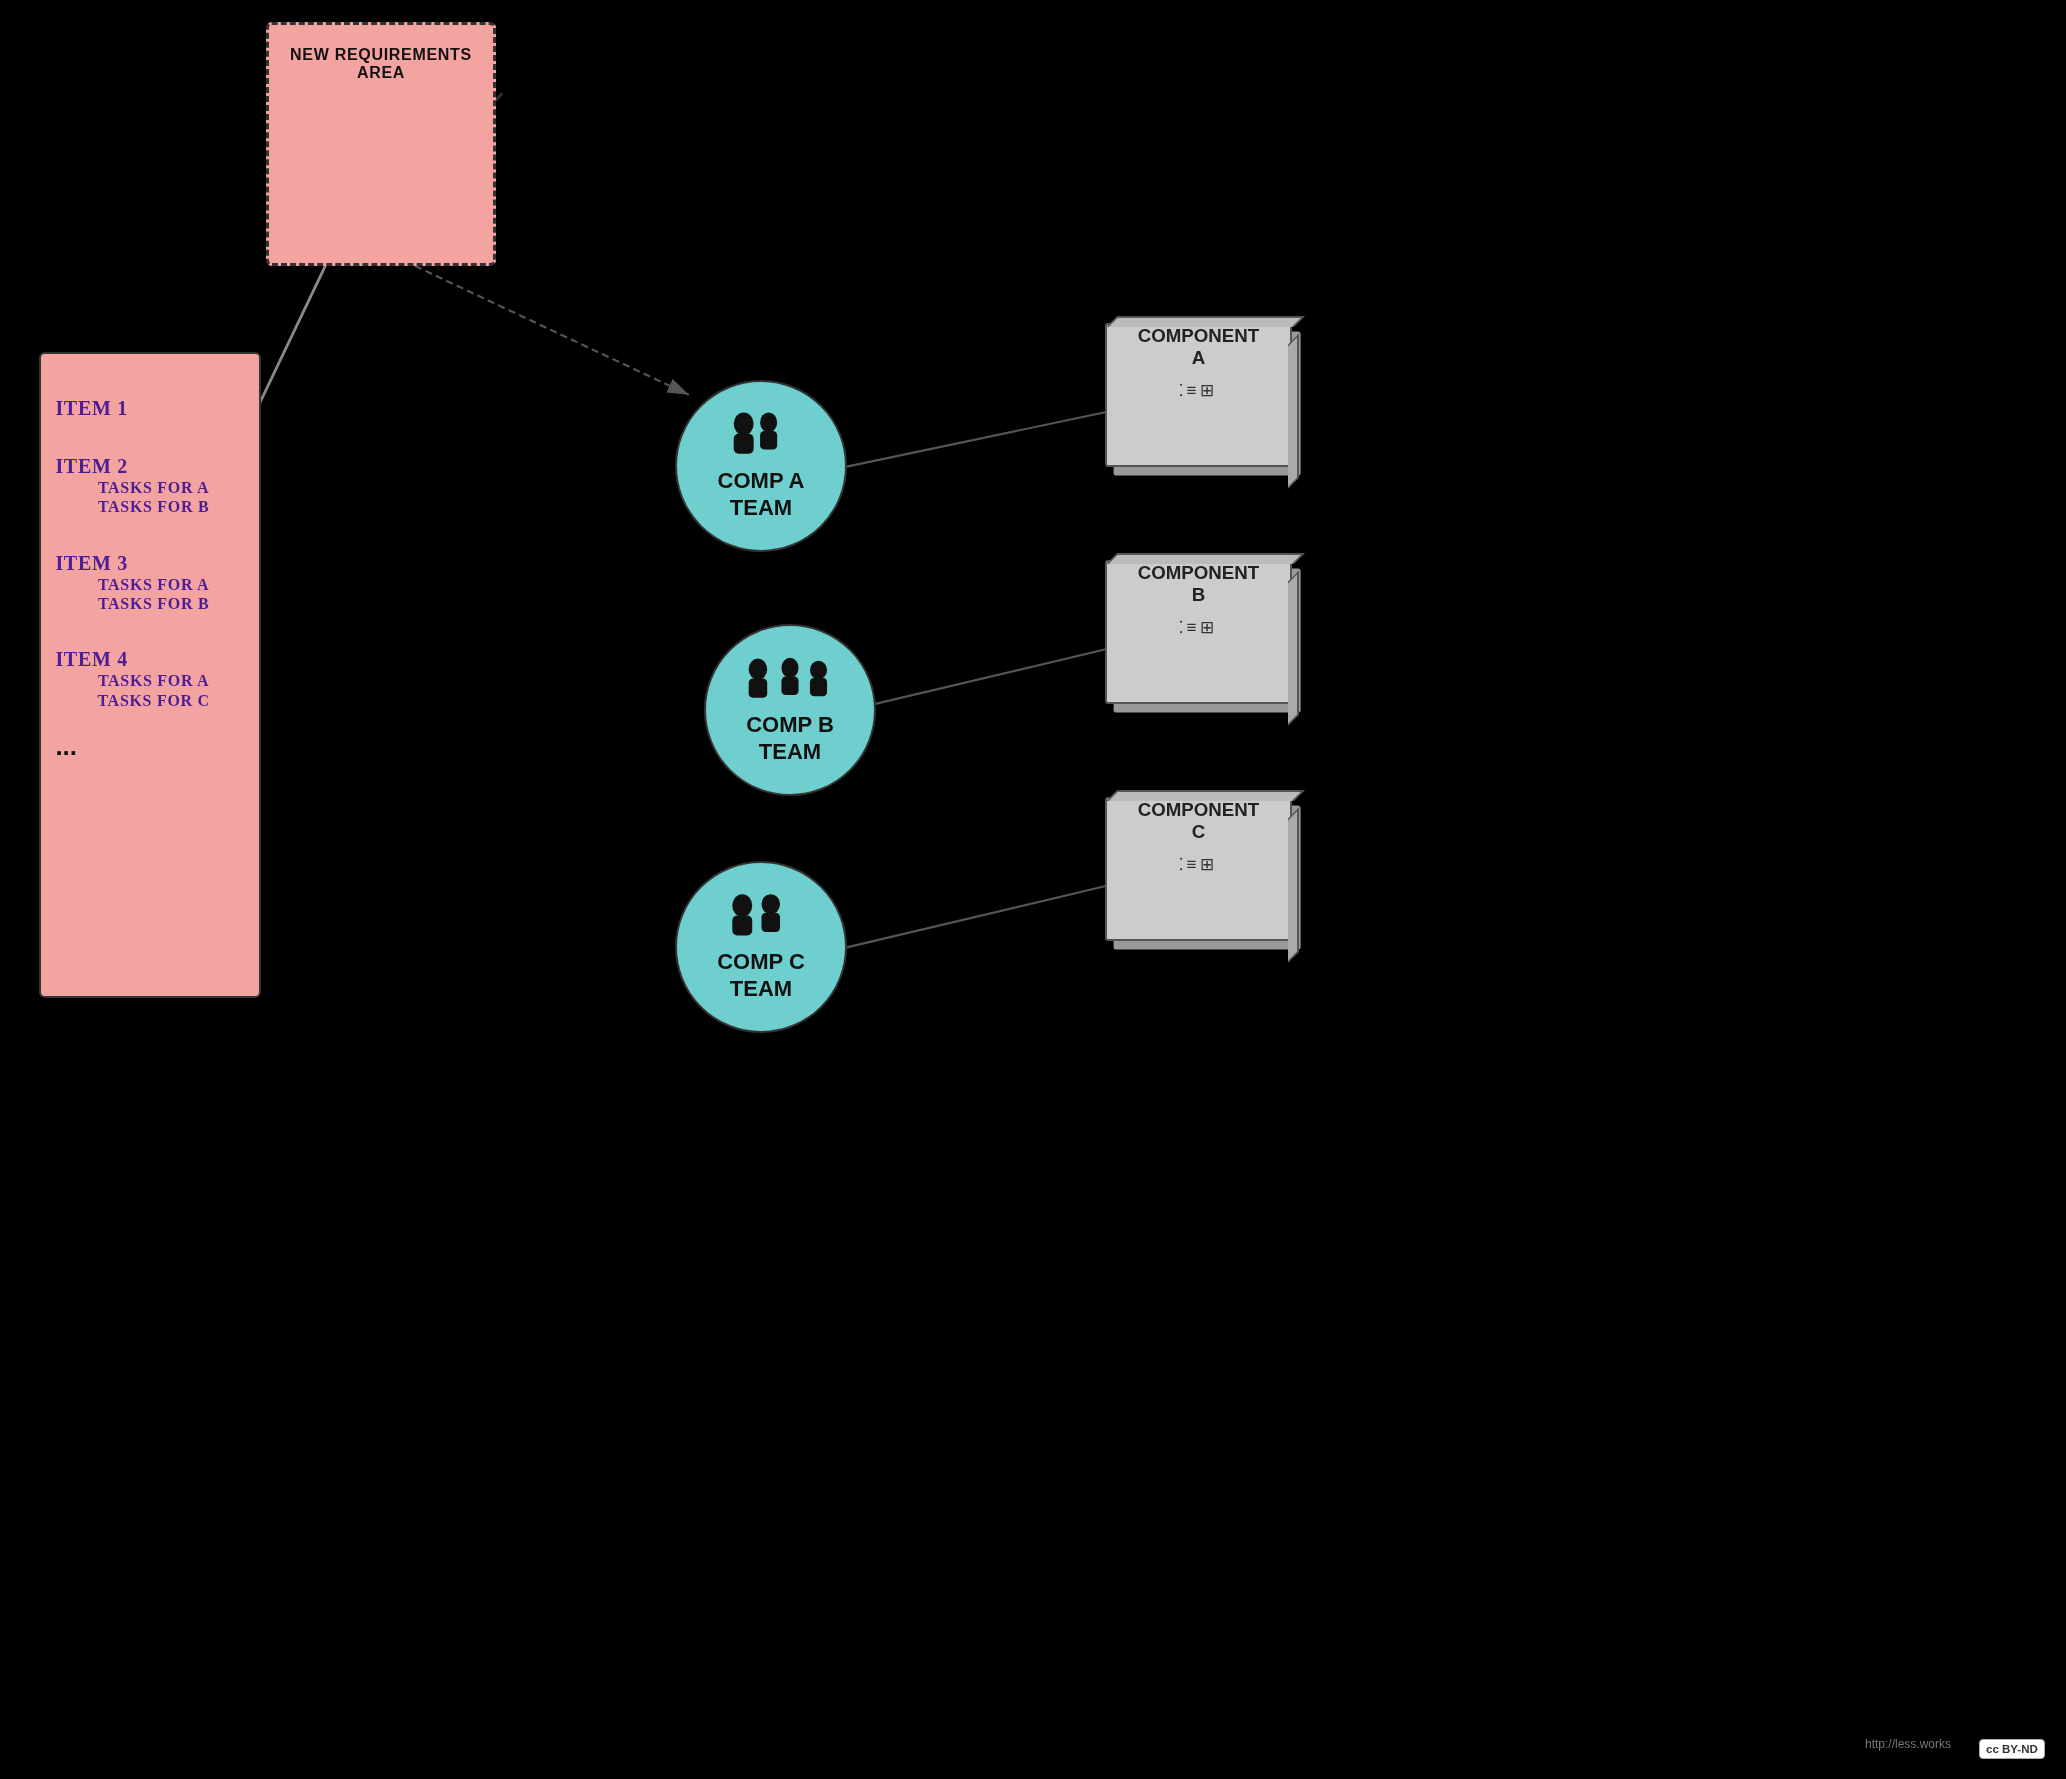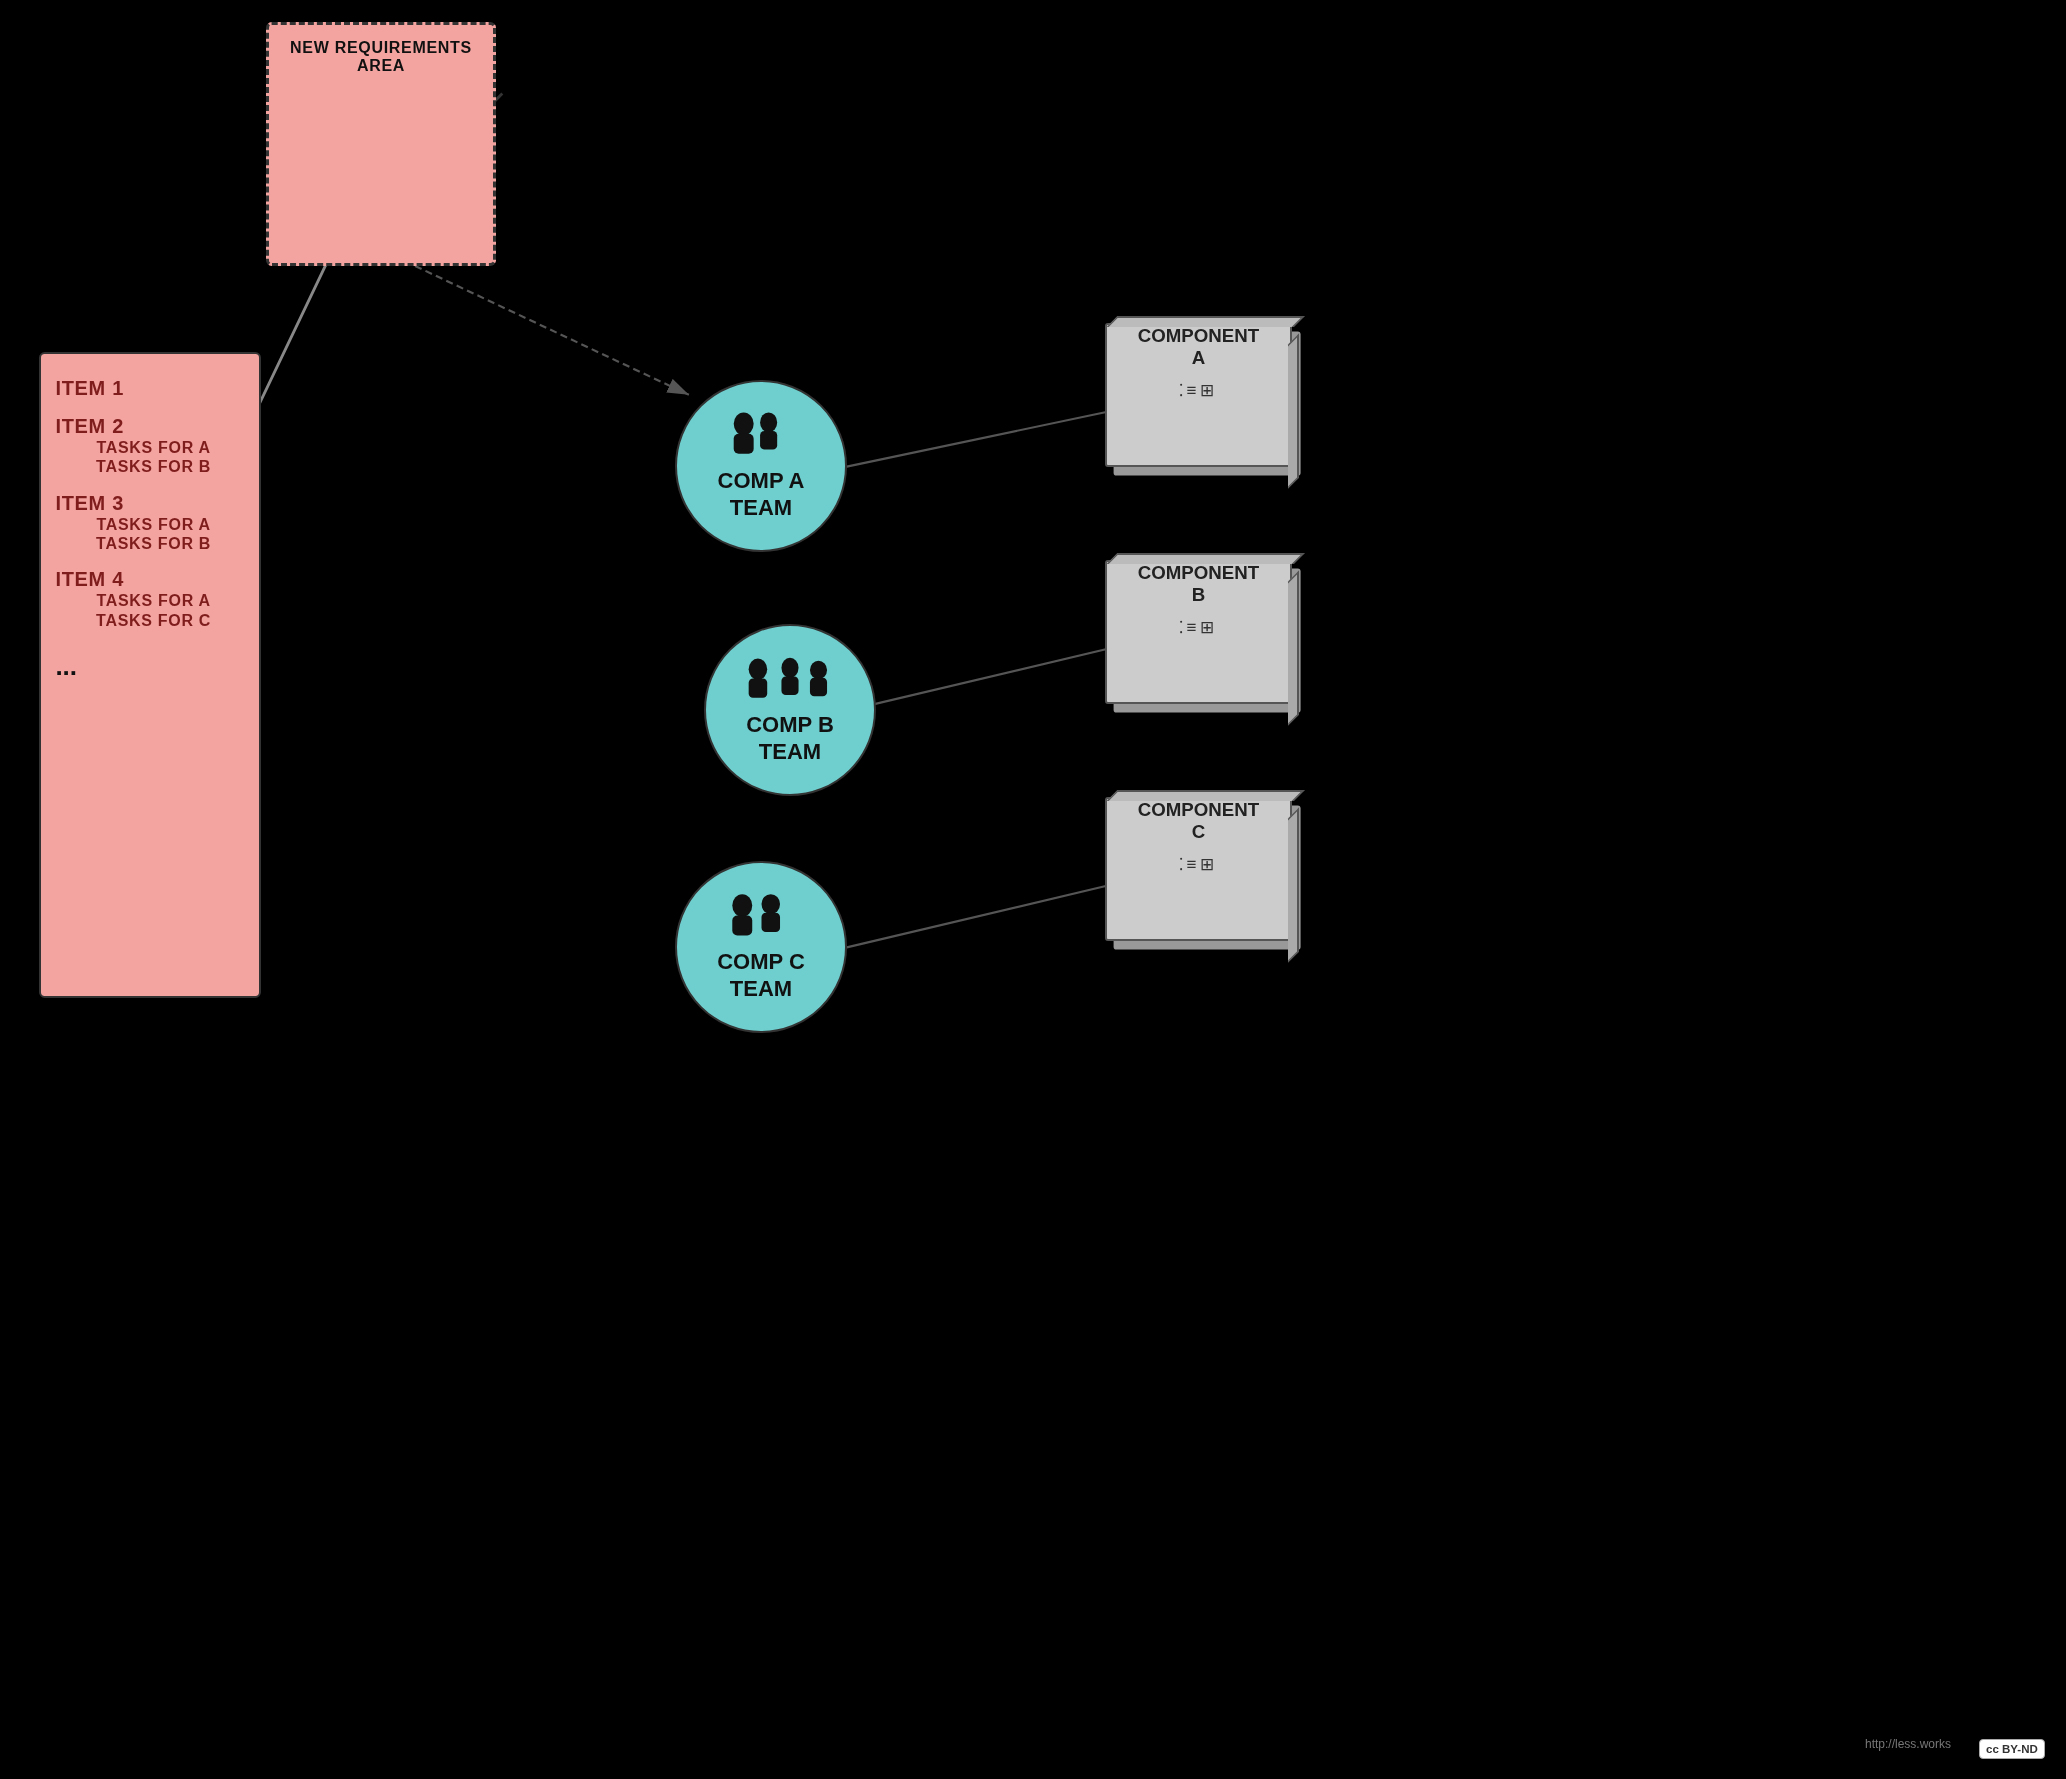--- a/index.html
+++ b/index.html
@@ -33,25 +33,26 @@
       border-radius: 5.7px;
       padding: 21.5px 14.4px;
       display: flex;
       flex-direction: column;
       gap: 14.4px;
     }
 
     .backlog-item {
       font-size: 20px;
       font-weight: 900;
-      color: #7f1d1d;
-      font-family: Liberation Sans, sans-serif;
+      color: #4c1d95;
+      font-family: Liberation Serif, serif;
       line-height: 1.2;
       text-transform: uppercase;
       letter-spacing: 0.7px;
+      margin-top: 20px;
     }
 
     .backlog-item .sub-item {
       font-size: 16px;
       font-weight: 700;
       margin-left: 7.2px;
       display: block;
       text-align: center;
     }
 
@@ -70,21 +71,21 @@
       top: 21.5px;
       width: 230px;
       height: 244px;
       background: #f4a4a0;
       border: 3.6px dashed #333;
       border-radius: 5.7px;
       display: flex;
       flex-direction: column;
       align-items: center;
       justify-content: flex-start;
-      padding-top: 14px;
+      padding-top: 21px;
     }
 
     .new-req-label {
       font-size: 16px;
       font-weight: 900;
       text-transform: uppercase;
       color: #111;
       text-align: center;
       letter-spacing: 0.7px;
       margin-bottom: 5.7px;

